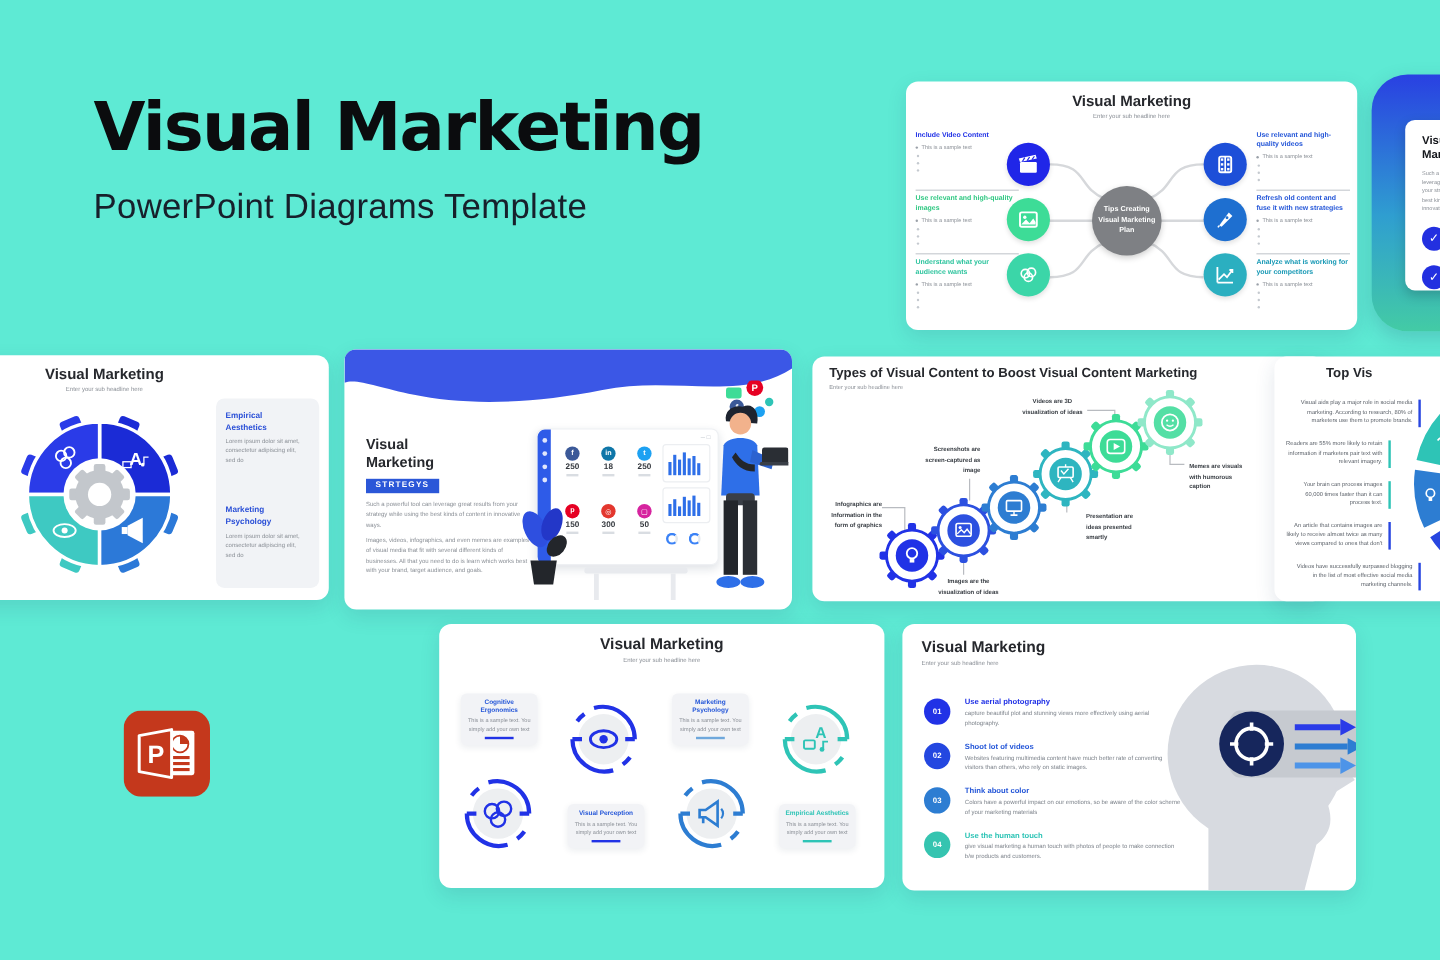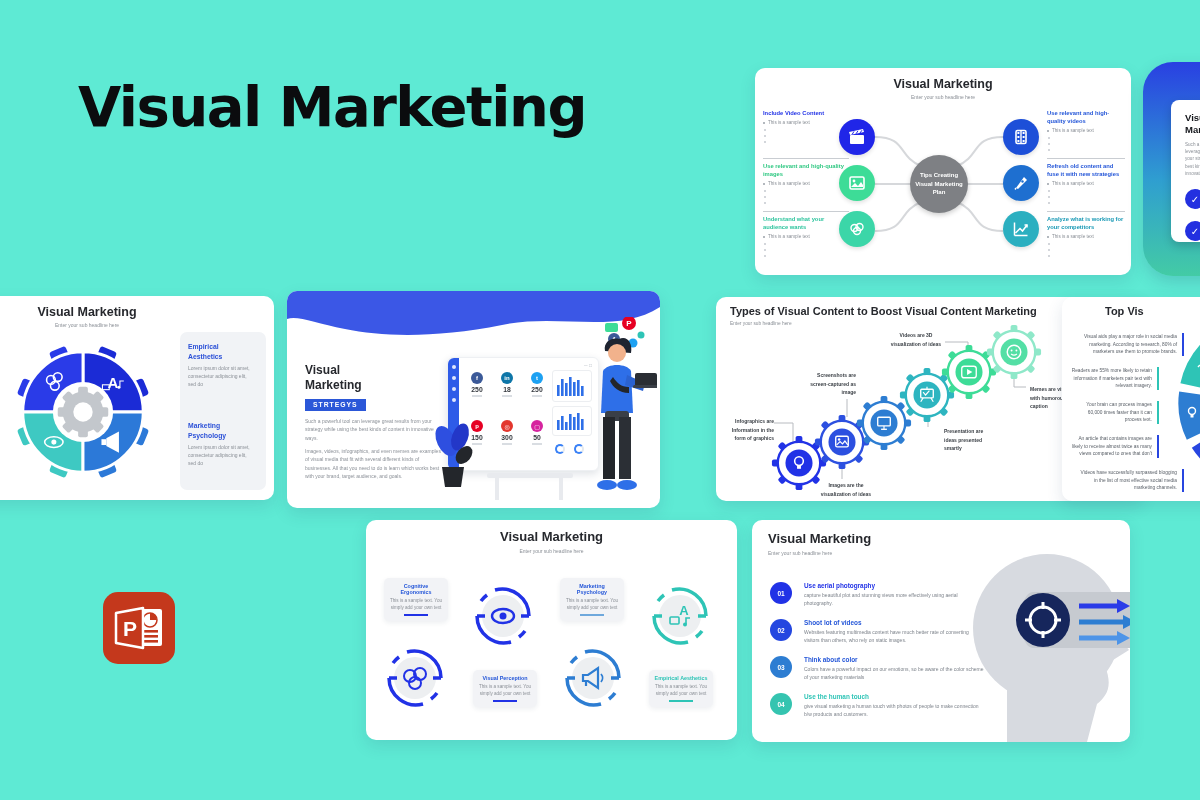--- a/index.html
+++ b/index.html
@@ -89,20 +89,21 @@
   
   .ppbadge{position:absolute;left:103px;top:592px;width:72px;height:72px}
 </style>
 </head>
 <body>
 
 <div class="canvas">
 
   <div class="hero">
     <h1>Visual Marketing</h1>
+    <div class="sub">PowerPoint Diagrams Template</div>
   </div>
 
   <div class="ppbadge">
     <svg width="72" height="72" viewBox="0 0 72 72">
       <rect x="0" y="0" width="72" height="72" rx="15" fill="#C4381C"></rect>
       <rect x="34" y="17" width="25" height="37" rx="2" fill="#fff"></rect>
       <circle cx="47" cy="28" r="7" fill="#fff" stroke="#C4381C" stroke-width="1.5"></circle>
       <path d="M47 21 A7 7 0 0 1 54 28 L47 28 Z" fill="#C4381C"></path>
       <rect x="38" y="38" width="17" height="2.6" fill="#C4381C"></rect>
       <rect x="38" y="43" width="17" height="2.6" fill="#C4381C"></rect>
@@ -486,21 +487,21 @@
       <rect x="50" y="68" width="26" height="3" rx="1.5" fill="#3A3F47"></rect>
       <path d="M30 60 C34 66 38 70 46 70 L46 76 C36 76 30 70 27 64 Z" fill="#23262B"></path>
       <rect x="22" y="94" width="24" height="10" rx="3" fill="#3A3F47"></rect>
       <rect x="20" y="100" width="12" height="62" fill="#23262B"></rect>
       <rect x="36" y="100" width="12" height="62" fill="#2B2F35"></rect>
       <ellipse cx="24" cy="168" rx="10" ry="5" fill="#2E6FE8"></ellipse>
       <ellipse cx="44" cy="168" rx="10" ry="5" fill="#2E6FE8"></ellipse>
     </svg>
   </section>
 
-  <section class="slide" style="left:716px;top:297px;width:427px;height:204px">
+  <section class="slide" style="left:677px;top:297px;width:427px;height:204px">
     <div class="ty-title">Types of Visual Content to Boost Visual Content Marketing</div>
     <div class="ty-sub">Enter your sub headline here</div>
 
     <svg class="abs" style="left:0;top:0" width="373" height="204">
       <g stroke="#b8bbc0" stroke-width="1" fill="none">
         <path d="M58 126 H77 V146"></path>
         <path d="M126 182 V168"></path>
         <path d="M131 102 V120"></path>
         <path d="M212 118 V130"></path>
         <path d="M229 45 H252 V57"></path>

